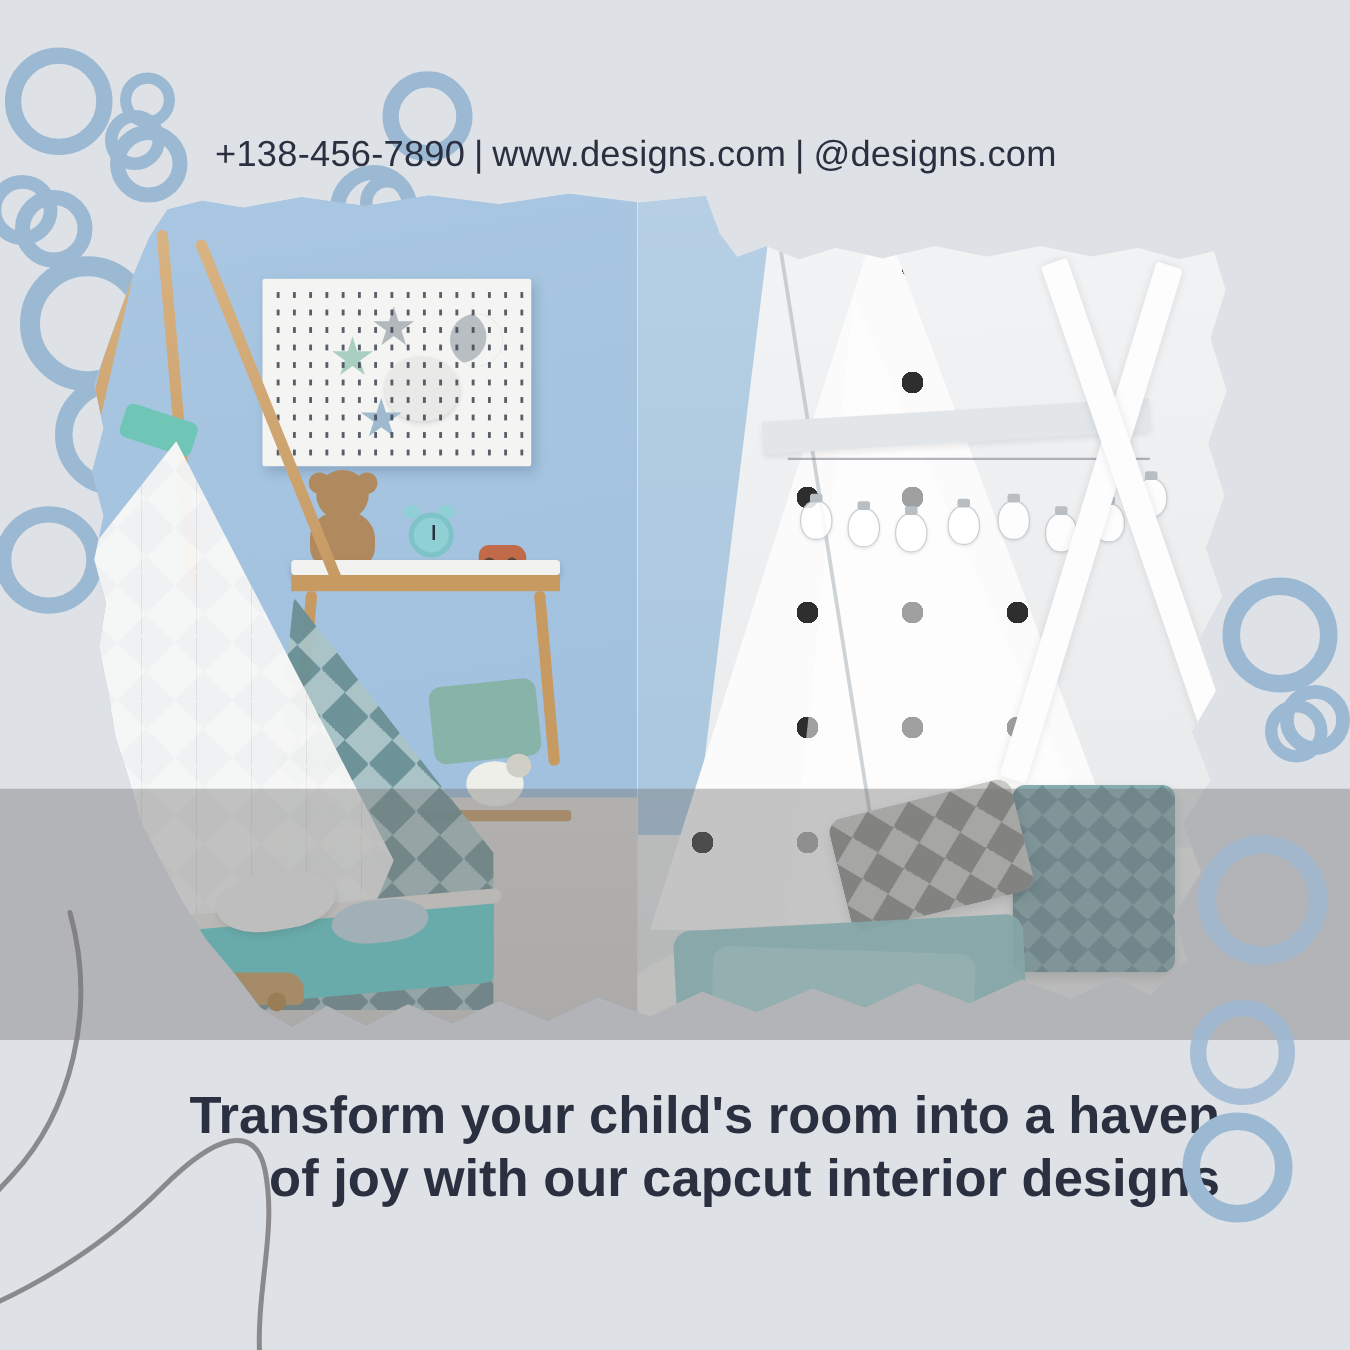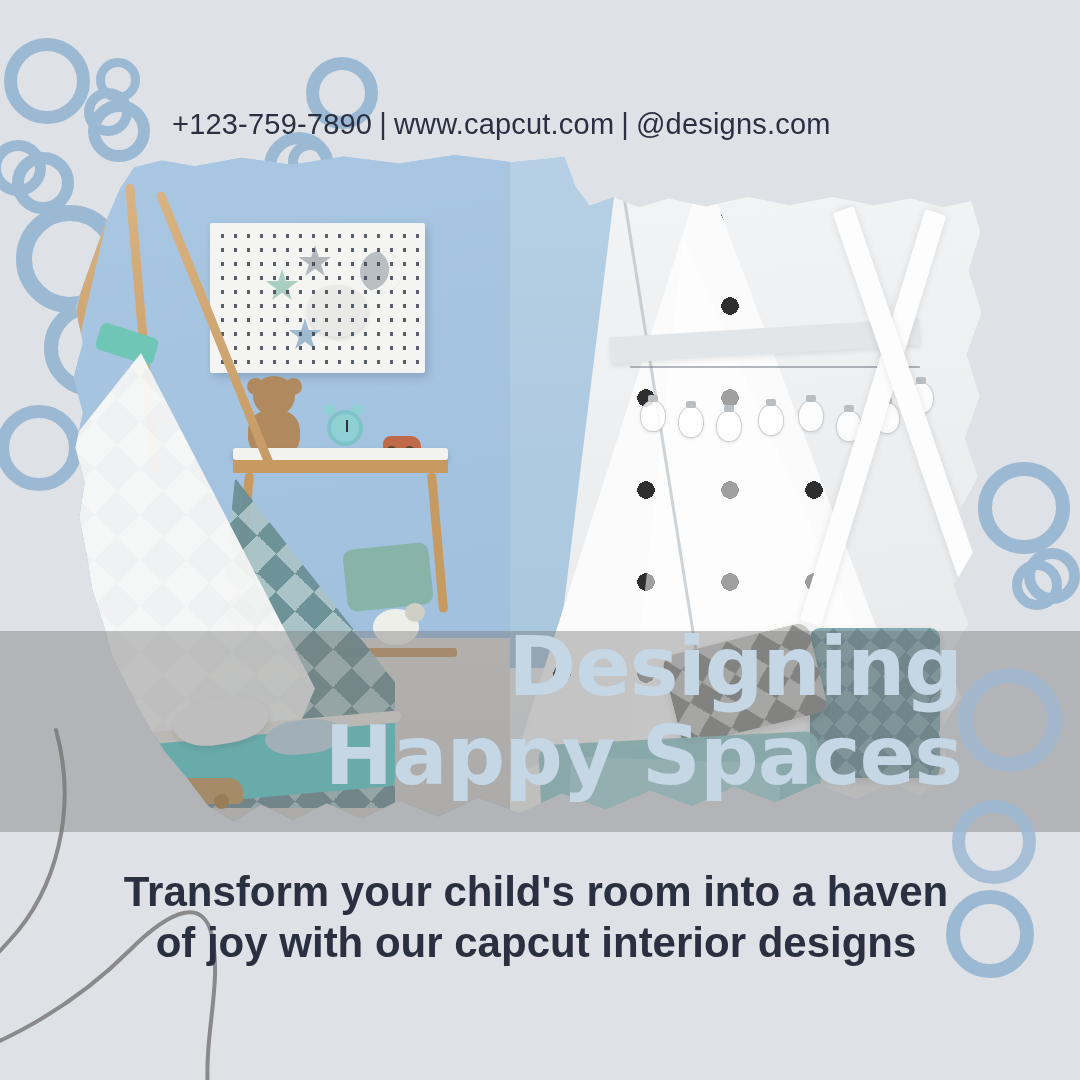--- a/index.html
+++ b/index.html
@@ -179,21 +179,21 @@
   .title{
     position:absolute;right:118px;top:628px;z-index:38;text-align:right;
     color:#c5d6e4;font-weight:700;line-height:.96;letter-spacing:-1px;
     font-family:"DejaVu Sans","Liberation Sans",sans-serif;
   }
   .title .l1{display:block;font-size:82px;}
   .title .l2{display:block;font-size:82px;margin-top:10px;}
 
   
   .subtitle{
-    position:absolute;left:0;right:0;top:866px;z-index:38;text-align:center;
+    position:absolute;left:0;right:0;top:866px;z-index:38;text-align:right;
     color:#2b3040;font-weight:700;font-size:42px;line-height:1.22;
     padding-right:104px;padding-left:96px;
   }
   .subtitle span{display:block;}
 </style>
 </head>
 <body>
 
 <div class="stage">
 
@@ -216,21 +216,21 @@
     <div class="ring behind" style="left:264px;top:132px;width:70px;height:70px;border-width:12px;"></div>
     <div class="ring behind" style="left:288px;top:140px;width:44px;height:44px;border-width:10px;"></div>
     <div class="ring behind" style="left:16px;top:205px;width:108px;height:108px;border-width:16px;"></div>
     <div class="ring behind" style="left:212px;top:184px;width:56px;height:56px;border-width:11px;"></div>
     <div class="ring behind" style="left:220px;top:198px;width:68px;height:68px;border-width:12px;"></div>
     <div class="ring behind" style="left:44px;top:300px;width:96px;height:96px;border-width:14px;"></div>
     <div class="ring behind" style="left:-4px;top:405px;width:86px;height:86px;border-width:13px;"></div>
   </div>
 
   <div class="contact">
-    <span>+123-759-7890</span><span class="sep">|</span><span>www.capcut.com</span><span class="sep">|</span><span>@designs.com</span>
+    <span>+138-456-7890</span><span class="sep">|</span><span>www.designs.com</span><span class="sep">|</span><span>@designs.com</span>
   </div>
 
   <div class="photo-wrap">
     <div class="photo-clip">
       <div class="photo">
 
         <div class="scene-left">
           <div class="wall-left"></div>
           <div class="floor-left"></div>
 
@@ -325,23 +325,19 @@
     <div class="ring front" style="left:946px;top:890px;width:88px;height:88px;border-width:14px;"></div>
   </div>
 
   <div class="swirl">
     <svg width="360" height="320" viewBox="0 0 360 320" fill="none">
       <path d="M96 -40 C 118 40, 96 120, 50 170 C 10 214, -20 238, -40 250" stroke="#8a8a8c" stroke-width="4" stroke-linecap="round" fill="none"></path>
       <path d="M-60 300 C 20 292, 110 240, 170 180 C 212 138, 244 128, 252 166 C 262 216, 244 262, 248 320" stroke="#8a8a8c" stroke-width="4" stroke-linecap="round" fill="none"></path>
     </svg>
   </div>
 
-  <div class="title">
-    <span class="l1">Designing</span>
-    <span class="l2">Happy Spaces</span>
-  </div>
 
   <div class="subtitle">
     <span>Transform your child's room into a haven</span>
     <span>of joy with our capcut interior designs</span>
   </div>
 
 </div>
 
 </body></html>

